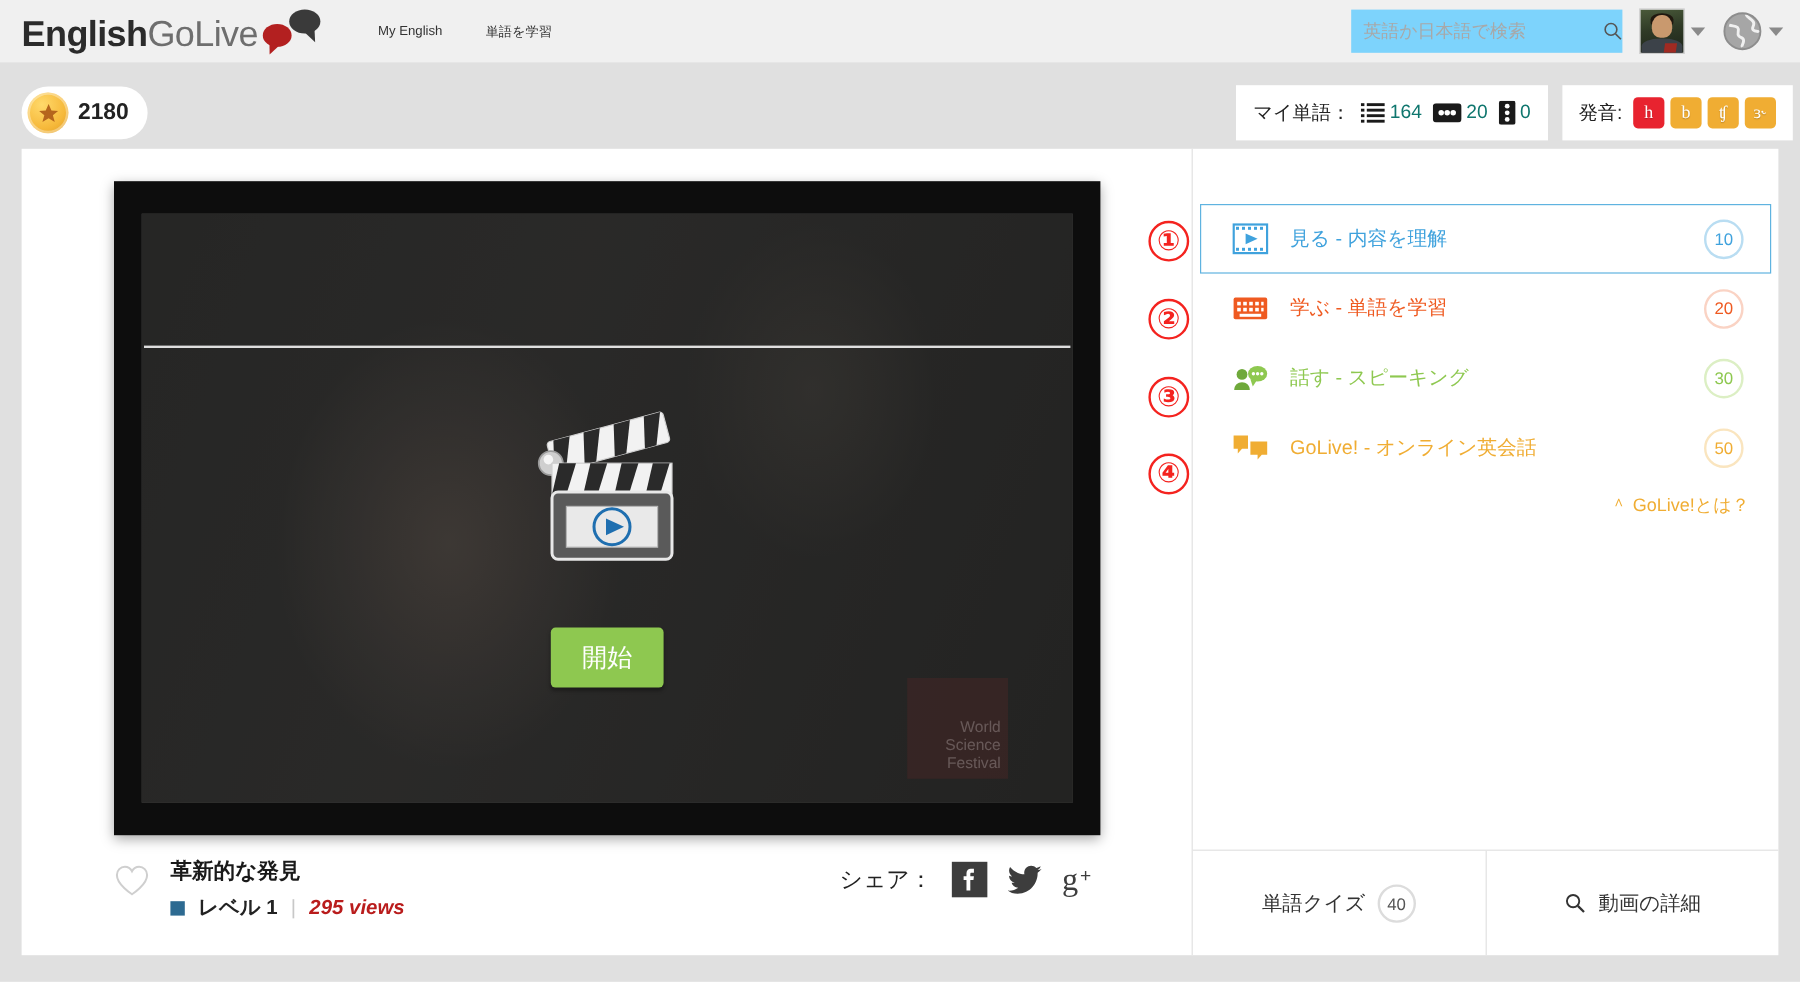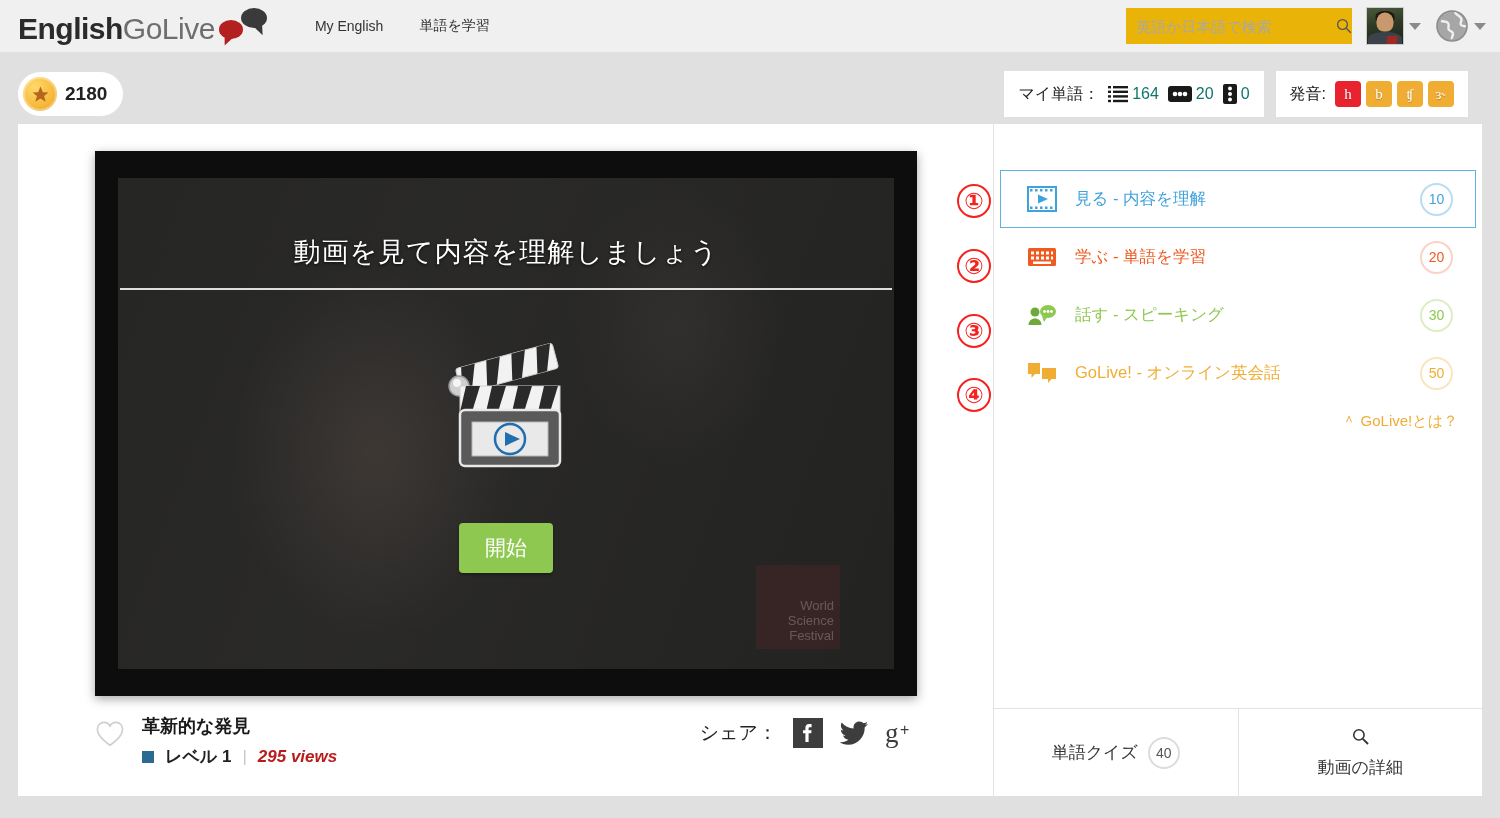--- a/index.html
+++ b/index.html
@@ -38,27 +38,27 @@
     position: absolute; left: 2px; top: 14px; width: 24px; height: 19px;
     background: #b32020; border-radius: 50%;
   }
   .bub-red:after {
     content: ""; position: absolute; left: 4px; bottom: -7px;
     border-left: 3px solid transparent; border-right: 6px solid transparent;
     border-top: 10px solid #b32020; transform: rotate(16deg);
   }
   .nav { display: flex; align-items: center; margin-left: 48px; gap: 36px; }
   .nav a {
-    font-size: 14px; color: #333; text-decoration: none; font-weight: 500;
+    font-size: 11px; color: #333; text-decoration: none; font-weight: 500;
   }
   .header-right {
     margin-left: auto; margin-right: 14px; display: flex; align-items: center; gap: 14px;
   }
   .search-box {
-    width: 226px; height: 36px; background: #eab308; display: flex; align-items: center;
+    width: 226px; height: 36px; background: #7dd3fc; display: flex; align-items: center;
     padding: 0 10px; border: none;
   }
   .search-box input {
     border: none; outline: none; flex: 1; font-size: 15px; color: #444;
     font-family: "Liberation Sans", sans-serif; background: transparent;
   }
   .search-box input::placeholder { color: #a8a8a8; }
   .icon-search { width: 18px; height: 18px; flex-shrink: 0; }
   .avatar-wrap { display: flex; align-items: center; gap: 5px; }
   .avatar {
@@ -101,21 +101,21 @@
   .coin {
     width: 34px; height: 34px; border-radius: 50%;
     background: radial-gradient(circle at 35% 30%, #ffd96b 0%, #f6b93b 60%, #e09a1e 100%);
     box-shadow: inset 0 0 0 2px rgba(255,255,255,.35);
     display: flex; align-items: center; justify-content: center;
   }
   .coin svg { width: 19px; height: 19px; }
   .points-val { font-size: 19px; font-weight: bold; color: #222; }
 
   .subbar-right {
-    margin-left: auto; margin-right: 32px; display: flex; align-items: center; gap: 12px;
+    margin-left: auto; margin-right: 6px; display: flex; align-items: center; gap: 12px;
   }
   .stat-box {
     background: #fff; height: 46px; display: flex; align-items: center;
     padding: 0 14px; gap: 9px;
   }
   .stat-label { font-size: 16px; color: #222; }
   .stat-item { display: flex; align-items: center; gap: 4px; }
   .stat-num { font-size: 16px; color: #0f766e; }
   .pron-badges { display: flex; gap: 5px; }
   .pron {
@@ -217,21 +217,21 @@
     cursor: pointer;
   }
 
   .right-bottom {
     margin-top: auto; border-top: 1px solid #e2e2e2; display: flex; height: 88px;
   }
   .rb-cell {
     flex: 1; display: flex; align-items: center; justify-content: center; gap: 10px;
     cursor: pointer; font-size: 17px; color: #333;
   }
-  .rb-cell + .rb-cell { border-left: 1px solid #e2e2e2; flex-direction: column; }
+  .rb-cell + .rb-cell { border-left: 1px solid #e2e2e2; }
   .quiz-score {
     width: 32px; height: 32px; border-radius: 50%; border: 2px solid #dcdcdc;
     display: flex; align-items: center; justify-content: center; font-size: 14px; color: #555;
   }
 
   
   .anno {
     position: absolute; width: 34px; height: 34px; border-radius: 50%;
     border: 2.5px solid #f4231f; color: #f4231f;
     display: flex; align-items: center; justify-content: center;
@@ -353,21 +353,20 @@
 
   <div class="content">
 
     <div class="left-pane">
 
       <div class="video-shell">
         <div class="video-inner">
           <div class="video-bg"></div>
           <div class="video-dim"></div>
 
-          <div class="video-title">動画を見て内容を理解しましょう</div>
           <div class="video-rule"></div>
 
           <div class="clapper">
             <svg width="128" height="150" viewBox="0 0 128 150">
               <g transform="rotate(-15 64 52)">
                 <rect x="18" y="28" width="100" height="26" rx="3" fill="#f2f2f2" stroke="#cfcfcf"></rect>
                 <g fill="#2a2a2a">
                   <polygon points="24,28 38,28 28,54 18,54"></polygon>
                   <polygon points="50,28 64,28 54,54 44,54"></polygon>
                   <polygon points="76,28 90,28 80,54 70,54"></polygon>

